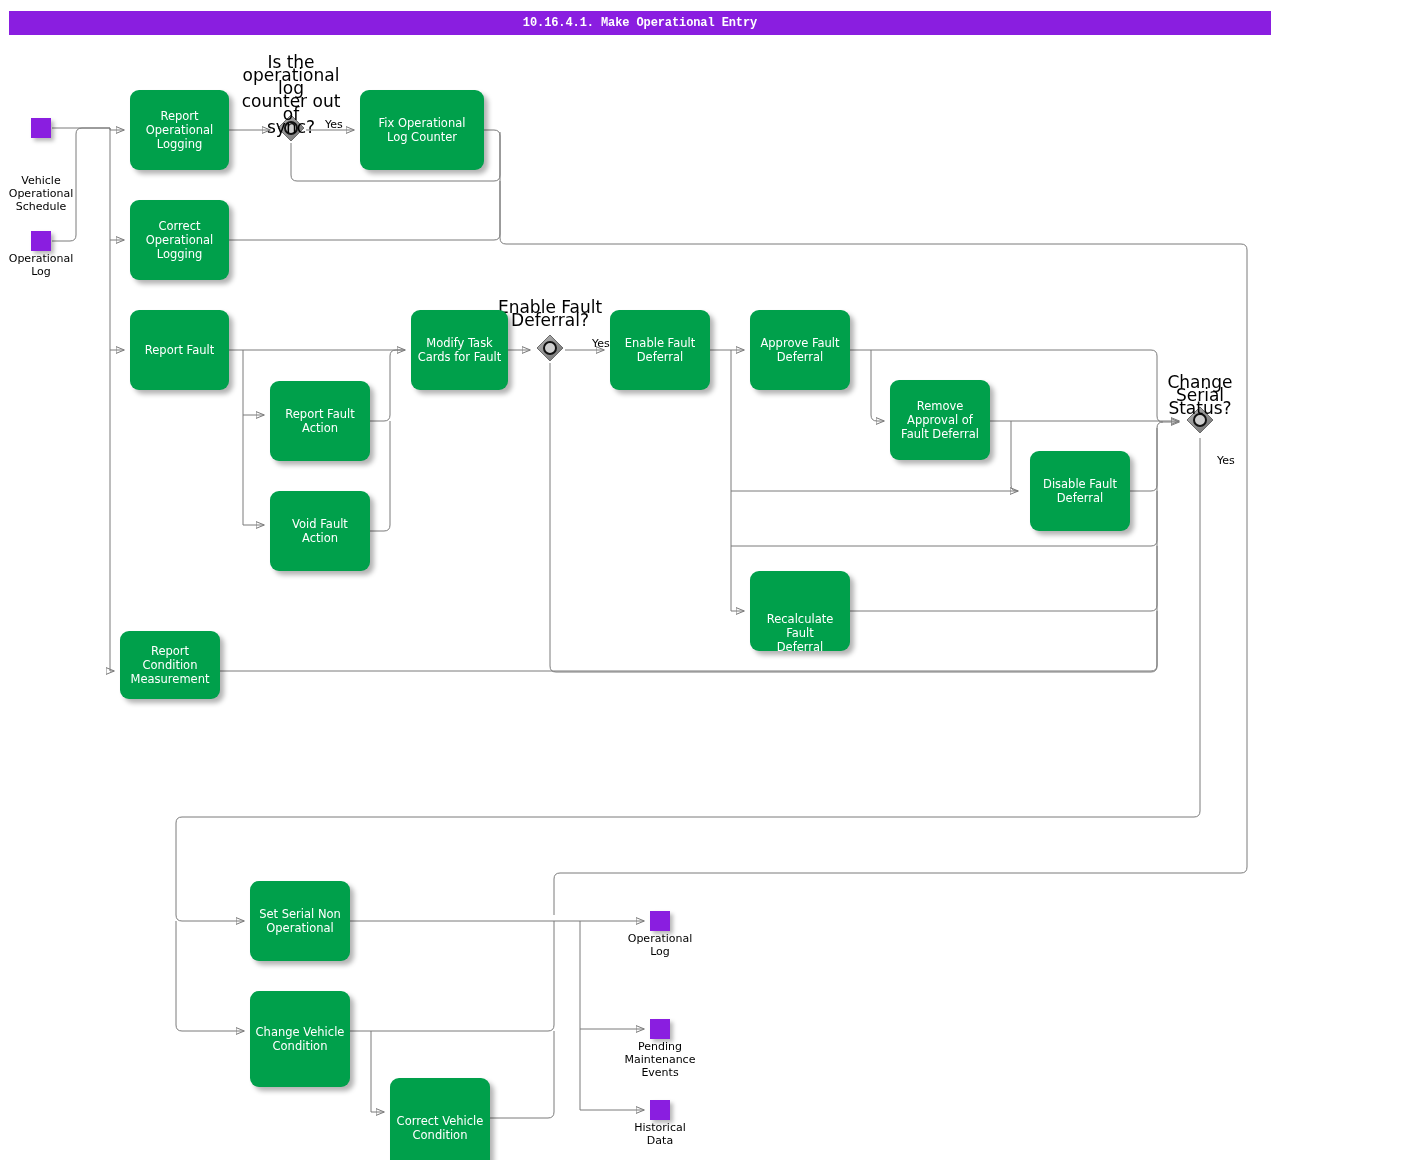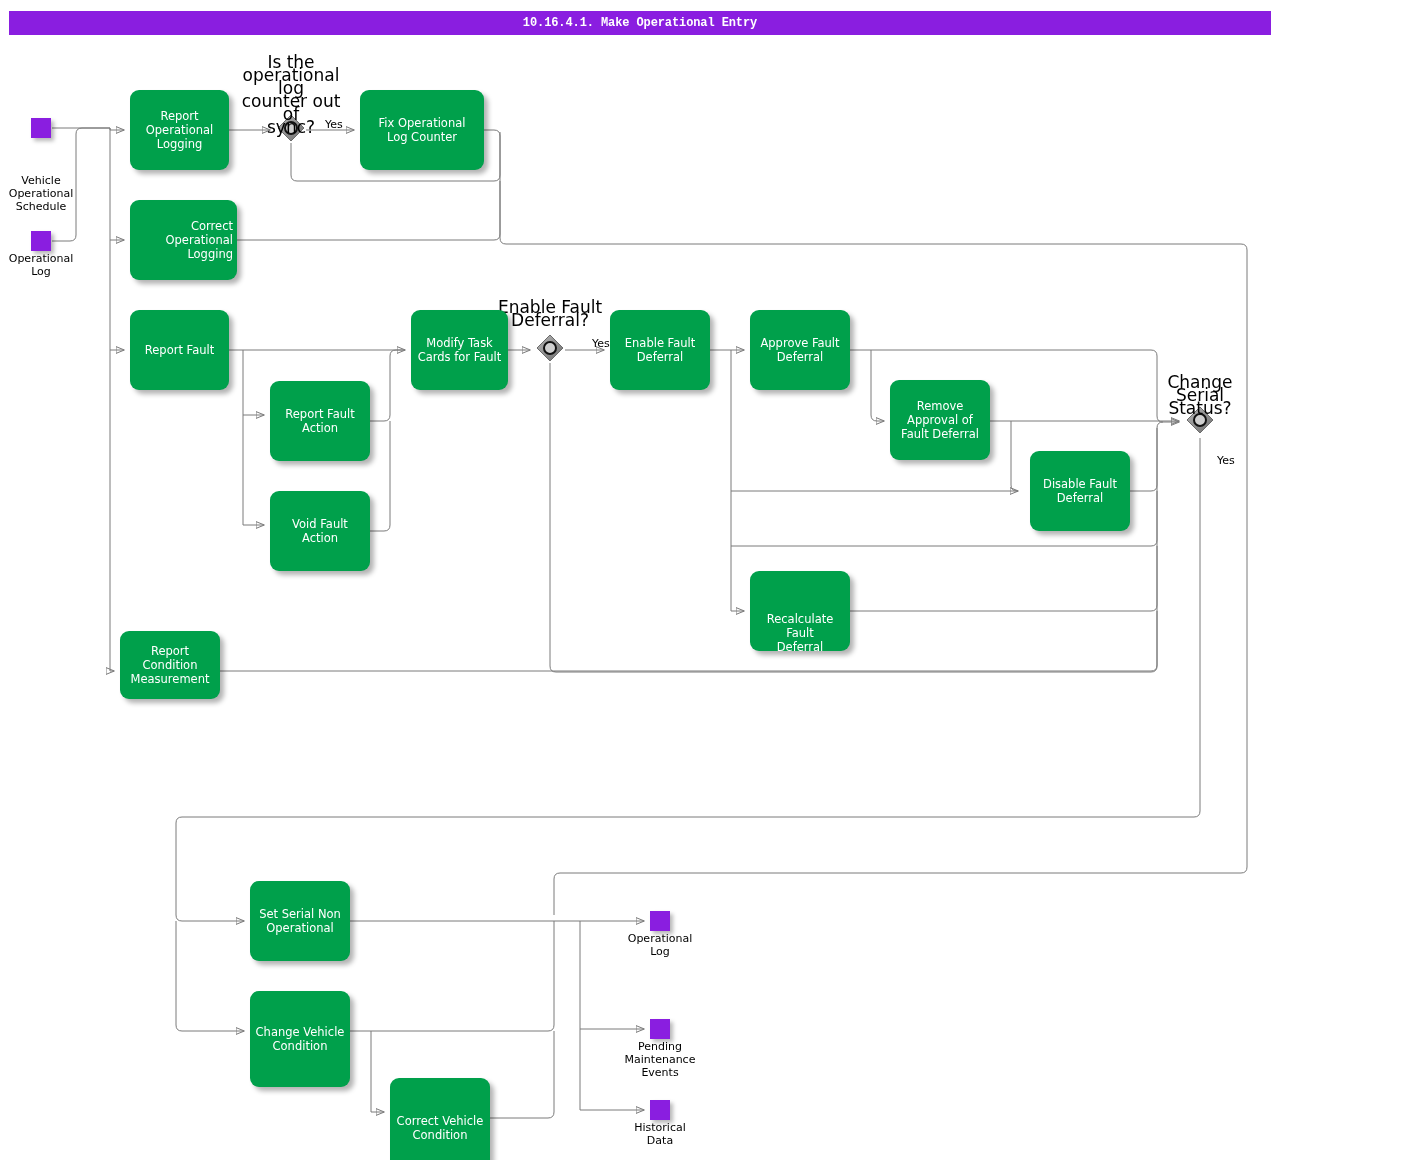--- a/index.html
+++ b/index.html
@@ -220,21 +220,21 @@
 
   <div class="task" style="left:130px;top:90px;width:99px;height:80px;">
       <span style="white-space: pre-line;">Report
 Operational
 Logging</span>
     </div>
   <div class="task" style="left:360px;top:90px;width:124px;height:80px;">
       <span style="white-space: pre-line;">Fix Operational
 Log Counter</span>
     </div>
-  <div class="task" style="left:130px;top:200px;width:107px;height:80px;text-align:right;">
+  <div class="task" style="left:130px;top:200px;width:99px;height:80px;">
       <span style="white-space: pre-line;">Correct
 Operational
 Logging</span>
     </div>
   <div class="task" style="left:130px;top:310px;width:99px;height:80px;">
       <span style="white-space: pre-line;">Report Fault</span>
     </div>
   <div class="task" style="left:270px;top:381px;width:100px;height:80px;">
       <span style="white-space: pre-line;">Report Fault
 Action</span>

